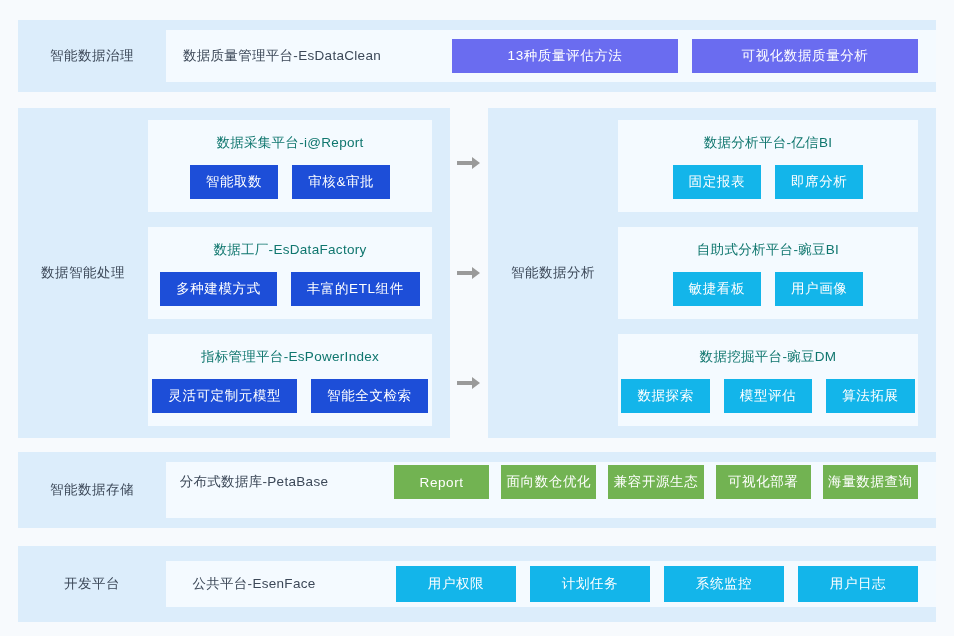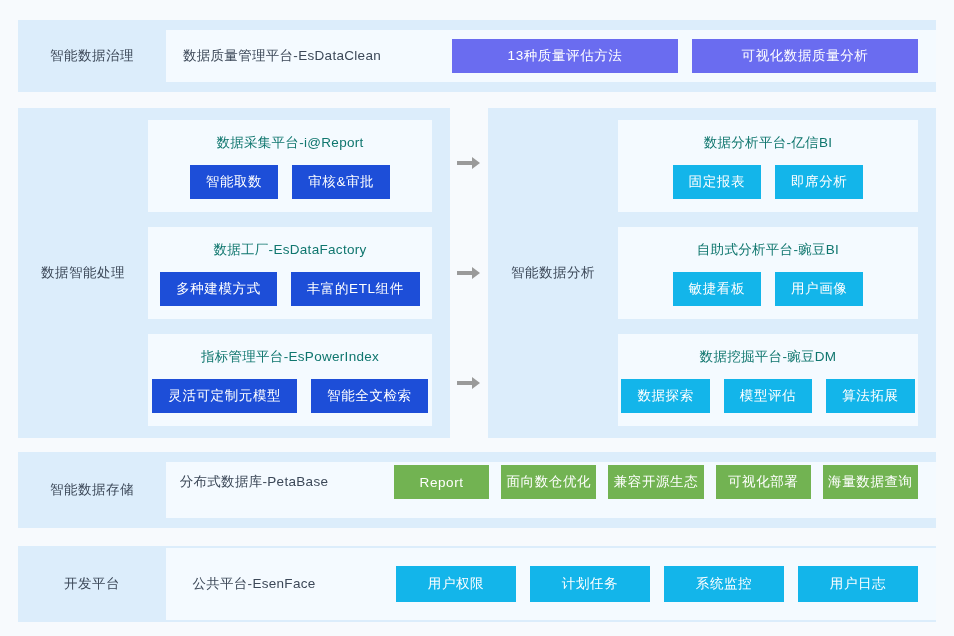--- a/index.html
+++ b/index.html
@@ -172,21 +172,21 @@
     padding: 0 18px 16px 0;
   }
   #band-storage .plat-name { width: 176px; }
   #band-storage .chip { flex: 1 1 0; margin-left: 12px; }
 
   
   #band-dev {
     left: 18px; top: 546px; width: 918px; height: 76px;
   }
   #band-dev .band-body {
-    height: 72px;
+    height: 46px;
     align-self: center;
     padding: 0 18px 0 0;
   }
   #band-dev .plat-name { width: 176px; }
   #band-dev .chip { flex: 1 1 0; margin-left: 14px; height: 36px; }
 </style>
 </head>
 <body>
 
 <div id="page">

